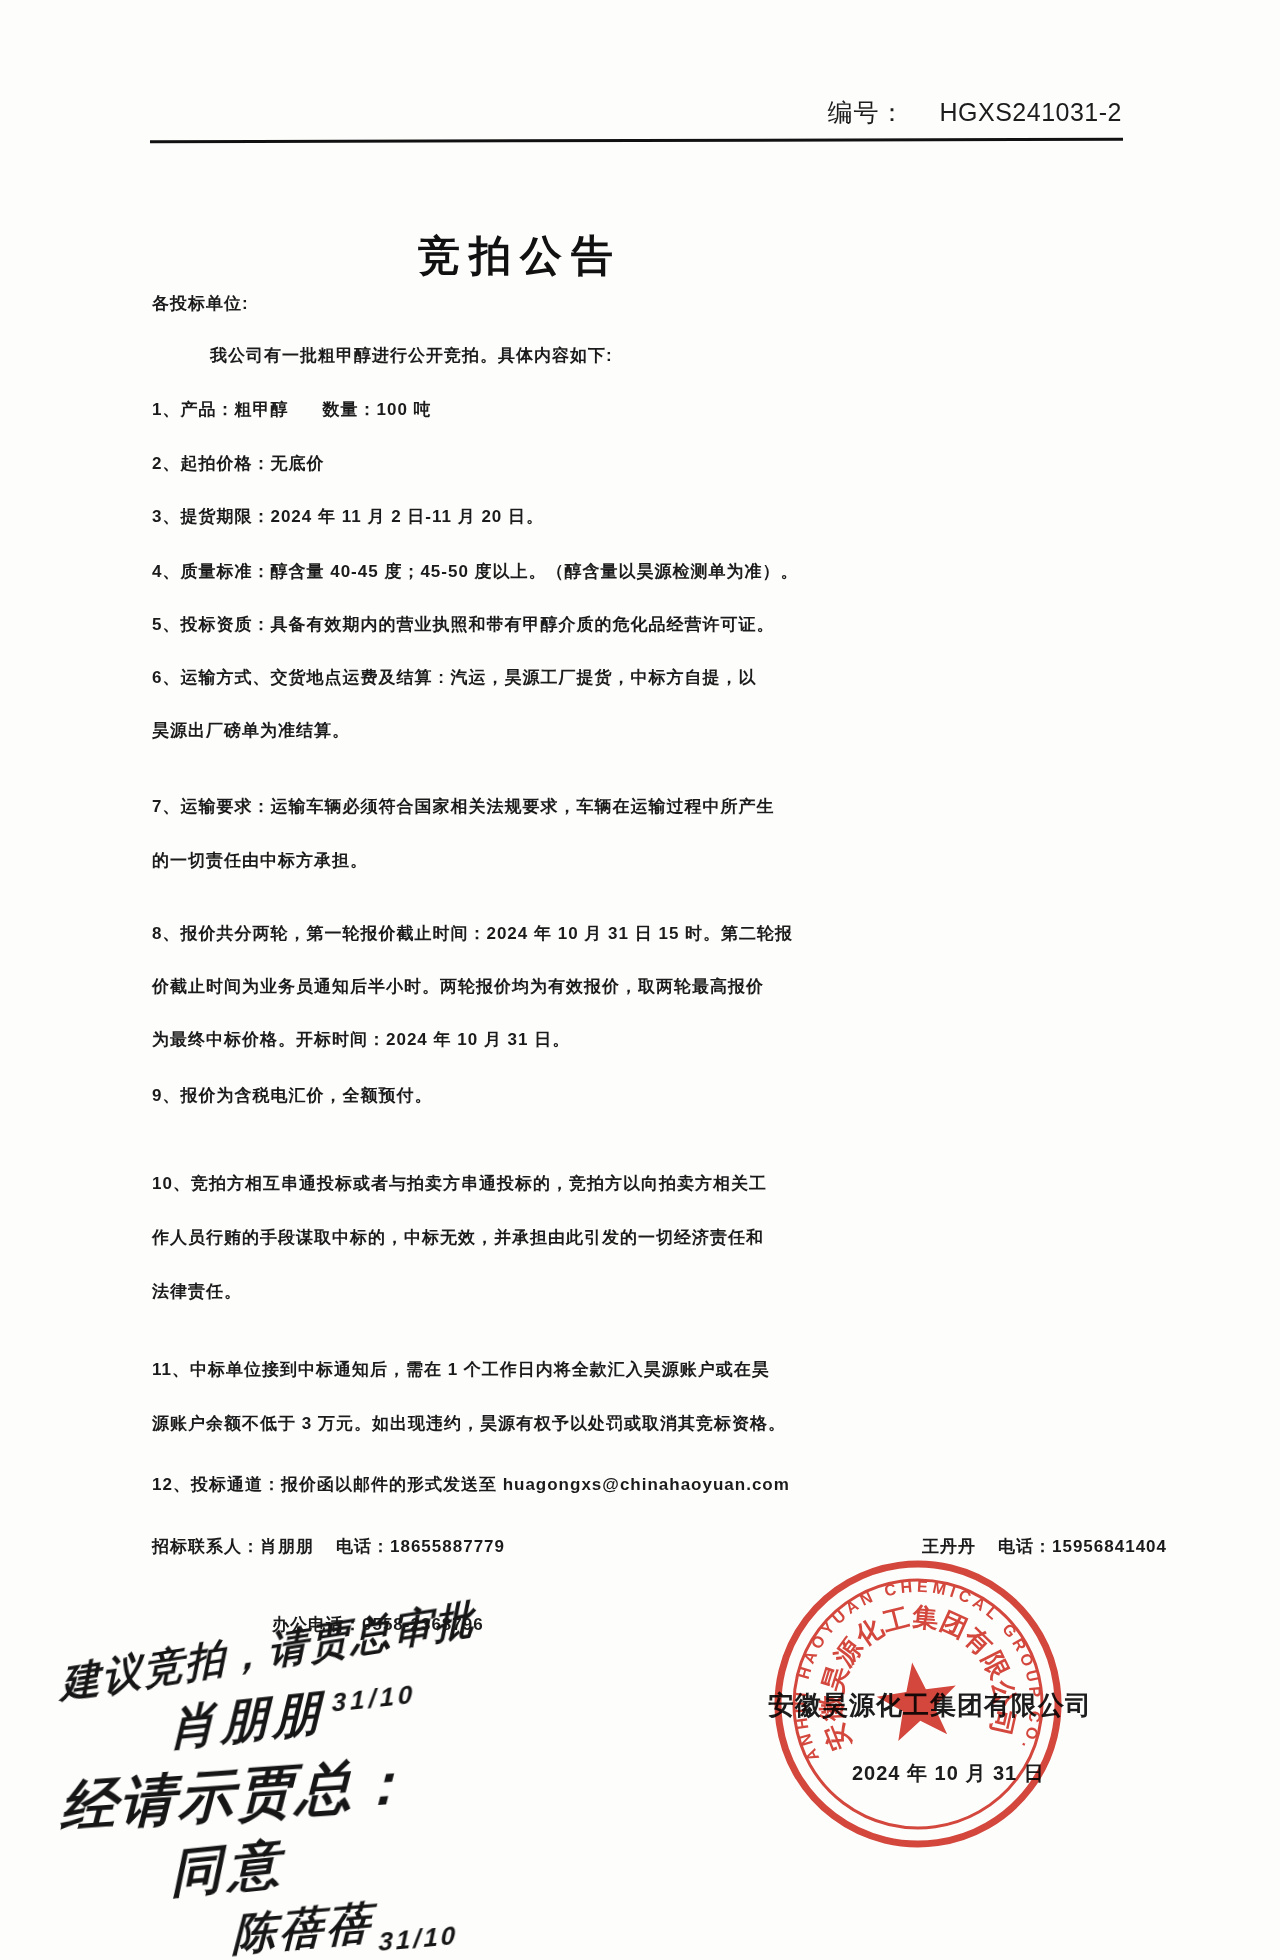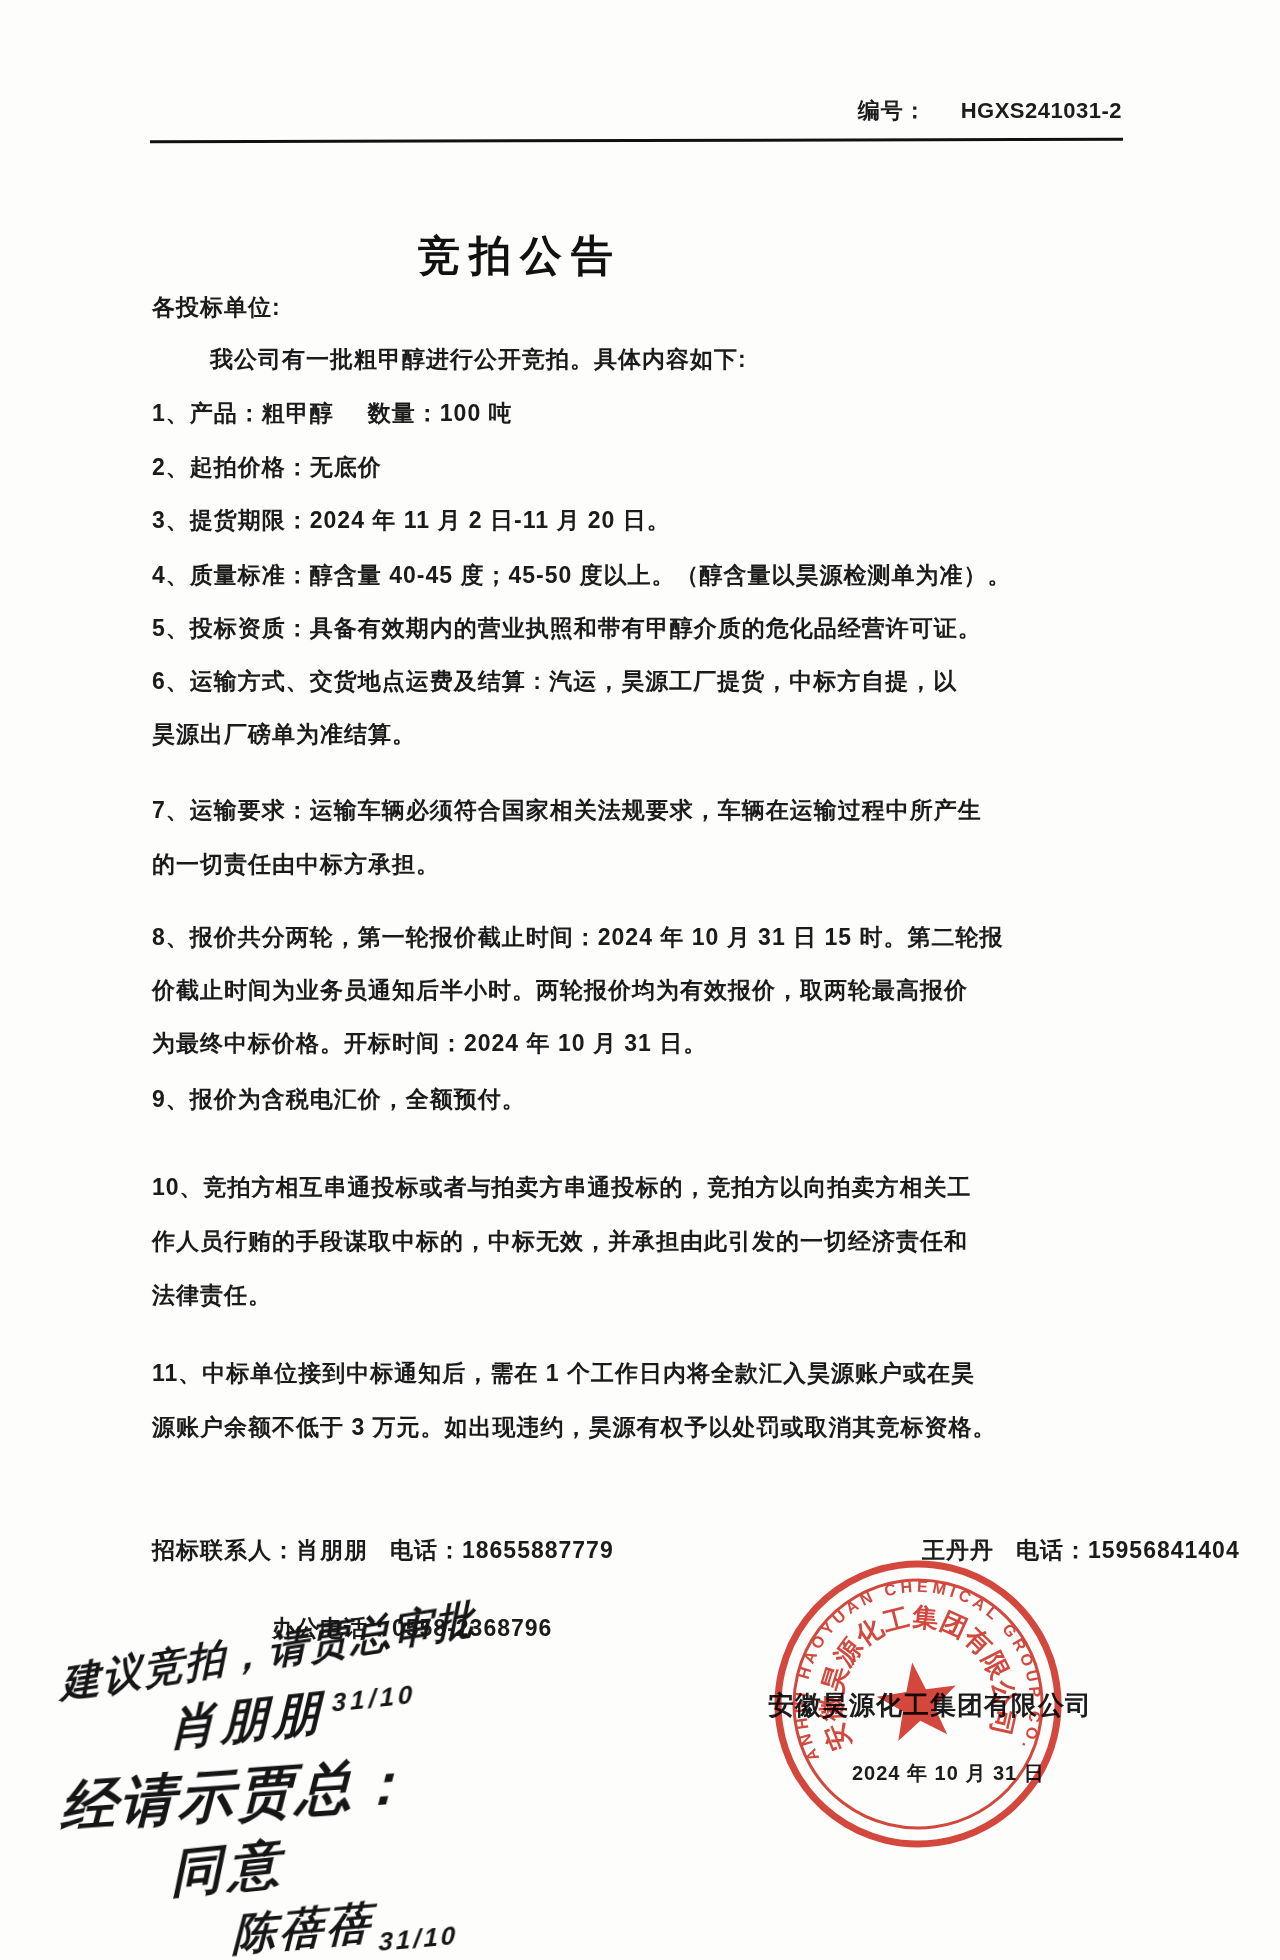--- a/index.html
+++ b/index.html
@@ -5,25 +5,25 @@
   html,body{margin:0;padding:0;}
   body{
     width:1280px;height:1960px;position:relative;
     background:#fdfdfc;
     font-family:"Liberation Sans","DejaVu Sans",sans-serif;
     color:#1c1c1c;overflow:hidden;
   }
   .page{position:absolute;inset:0;}
   
   .line{
-    position:absolute;left:152px;font-size:23px;font-weight:600;
+    position:absolute;left:152px;font-size:17px;font-weight:600;
     letter-spacing:1px;white-space:nowrap;color:#1b1b1b;
   }
   .doc-no{
-    position:absolute;top:96px;right:158px;font-size:22px;font-weight:700;
+    position:absolute;top:96px;right:158px;font-size:25px;font-weight:400;
     letter-spacing:1px;white-space:nowrap;
   }
   .doc-no .num{margin-left:34px;letter-spacing:0.5px;}
   .rule{
     position:absolute;top:139px;left:150px;width:973px;height:3px;
     background:#111;transform:rotate(-0.15deg);
   }
   .title{
     position:absolute;top:210px;left:0;width:1040px;text-align:center;
     font-size:42px;font-weight:800;letter-spacing:9px;color:#111;margin-top:18px;
@@ -80,20 +80,21 @@
   <div class="line" style="top:849px">的一切责任由中标方承担。</div>
   <div class="line" style="top:922px">8、报价共分两轮，第一轮报价截止时间：2024 年 10 月 31 日 15 时。第二轮报</div>
   <div class="line" style="top:975px">价截止时间为业务员通知后半小时。两轮报价均为有效报价，取两轮最高报价</div>
   <div class="line" style="top:1028px">为最终中标价格。开标时间：2024 年 10 月 31 日。</div>
   <div class="line" style="top:1084px">9、报价为含税电汇价，全额预付。</div>
   <div class="line" style="top:1172px">10、竞拍方相互串通投标或者与拍卖方串通投标的，竞拍方以向拍卖方相关工</div>
   <div class="line" style="top:1226px">作人员行贿的手段谋取中标的，中标无效，并承担由此引发的一切经济责任和</div>
   <div class="line" style="top:1280px">法律责任。</div>
   <div class="line" style="top:1358px">11、中标单位接到中标通知后，需在 1 个工作日内将全款汇入昊源账户或在昊</div>
   <div class="line" style="top:1412px">源账户余额不低于 3 万元。如出现违约，昊源有权予以处罚或取消其竞标资格。</div>
+  <div class="line" style="top:1473px">12、投标通道：报价函以邮件的形式发送至 huagongxs@chinahaoyuan.com</div>
 
   <div class="line" style="top:1535px">
     <span>招标联系人：</span><span>肖朋朋</span><span class="gap-s"></span><span>电话：</span><span>18655887779</span>
     <span class="contact-right">
       <span>王丹丹</span><span class="gap-s"></span><span>电话：</span><span>15956841404</span>
     </span>
   </div>
   <div class="line" style="top:1613px;left:272px">办公电话：0558-2368796</div>
 
   <div class="company">安徽昊源化工集团有限公司</div>

